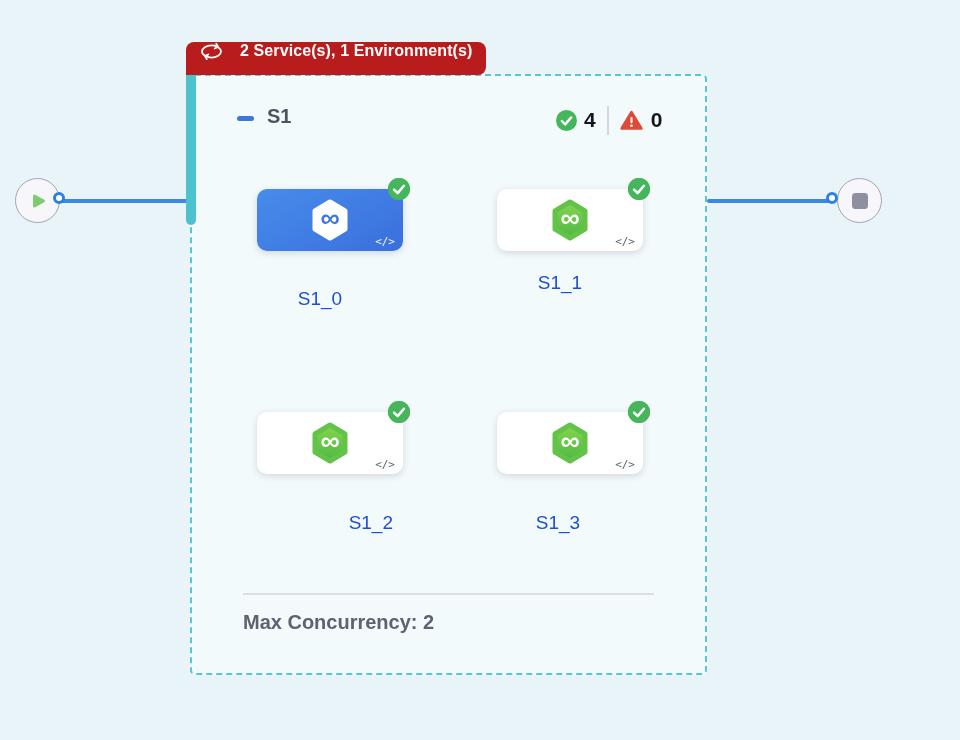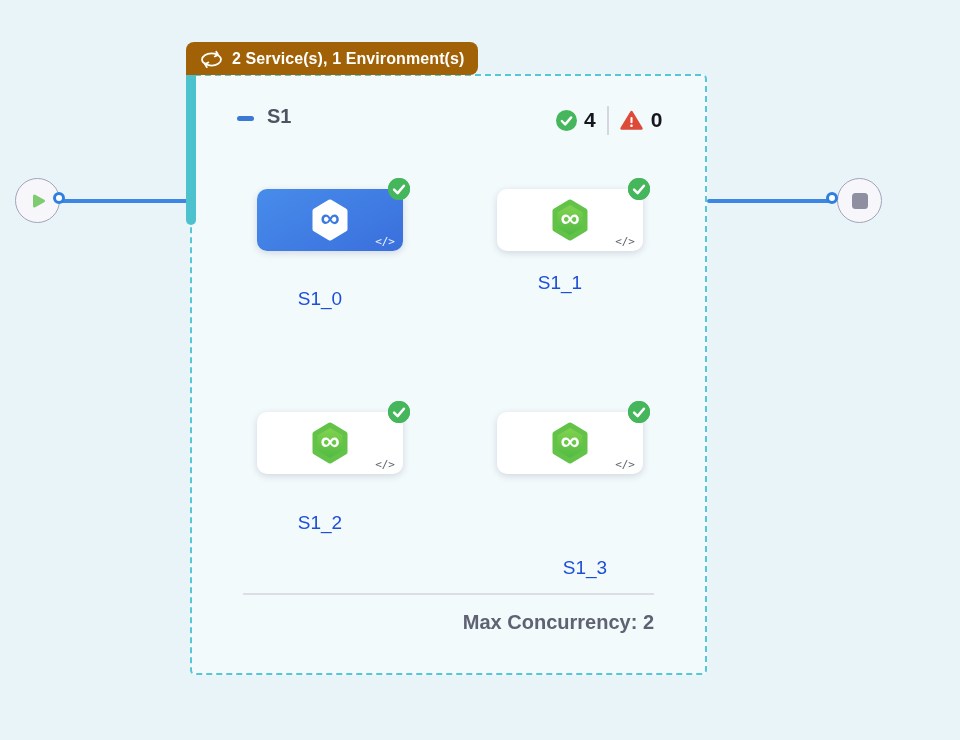--- a/index.html
+++ b/index.html
@@ -18,22 +18,22 @@
   .line-right { left:707px; top:199px; width:128px; }
   .port { position:absolute; width:12px; height:12px; background:#ffffff;
     border:3.5px solid #2e80e0; border-radius:50%; z-index:4; }
   .port-left  { left:53px;  top:192px; }
   .port-right { left:826px; top:192px; }
 
   
   .badge-tail { position:absolute; left:186px; top:60px; width:10px; height:165px;
     background:#4dc2cf; border-radius:0 0 6px 6px; z-index:3; }
   .stage-badge { position:absolute; left:186px; top:42px; height:33px;
-    display:flex; align-items:center; gap:9px; padding:0 14px;
-    background:#a16207; border-radius:8px 8px 8px 0; z-index:4;
+    display:flex; align-items:flex-start; gap:17px; padding:0 14px;
+    background:#b91c1c; border-radius:8px 8px 8px 0; z-index:4;
     color:#ffffff; font-size:16px; font-weight:600; letter-spacing:.1px; white-space:nowrap; }
 
   
   .stage-box { position:absolute; left:190px; top:74px; width:517px; height:601px;
     border:2px dashed #57c6d6; border-radius:5px; background:#f3fafc; z-index:1; }
 
   .collapse-dash { position:absolute; left:237px; top:116px; width:17px; height:5px;
     background:#3a79d6; border-radius:2.5px; z-index:2; cursor:pointer; }
   .stage-name { position:absolute; left:267px; top:105px; font-size:20px; font-weight:700;
     color:#4e5361; z-index:2; }
@@ -61,21 +61,21 @@
   .tile.selected .code-glyph { color:#f2f6ff; }
   .check-badge { position:absolute; top:-11px; right:-7px; width:22px; height:22px;
     border-radius:50%; background:#46b65c; display:flex; align-items:center; justify-content:center; z-index:3; }
 
   .tile-label { position:absolute; width:146px; text-align:center; font-size:19px;
     color:#1d4ed8; z-index:2; }
 
   
   .footer-divider { position:absolute; left:243px; top:593px; width:411px; height:2px;
     background:#dbdee4; z-index:2; }
-  .footer-text { position:absolute; left:243px; top:611px; width:411px; text-align:right;
+  .footer-text { position:absolute; left:243px; top:611px; width:411px; text-align:left;
     font-size:20px; font-weight:700; color:#5e6273; z-index:2; }
 </style>
 </head>
 <body>
 
 <div class="canvas">
 
   <svg width="0" height="0" style="position:absolute" aria-hidden="true">
     <defs>
       <linearGradient id="hexGreen" x1="0" y1="0" x2="0" y2="1">
@@ -195,19 +195,19 @@
     <span class="check-badge">
       <svg width="22" height="22" viewBox="0 0 21 21">
         <circle cx="10.5" cy="10.5" r="10.5" fill="#46b65c"></circle>
         <polyline points="5.8 11 9.2 14.4 15.2 7.4" fill="none" stroke="#ffffff" stroke-width="2.4" stroke-linecap="round" stroke-linejoin="round"></polyline>
       </svg>
     </span>
   </div>
 
   <div class="tile-label" style="left:247px; top:288px;">S1_0</div>
   <div class="tile-label" style="left:487px; top:272px;">S1_1</div>
-  <div class="tile-label" style="left:247px; top:512px;">S1_2</div>
-  <div class="tile-label" style="left:512px; top:512px;margin-top:45px;">S1_3</div>
+  <div class="tile-label" style="left:247px; top:512px;text-align:right;">S1_2</div>
+  <div class="tile-label" style="left:485px; top:512px;">S1_3</div>
 
   <div class="footer-divider"></div>
   <div class="footer-text">Max Concurrency: 2</div>
 
 </div>
 
 </body></html>

